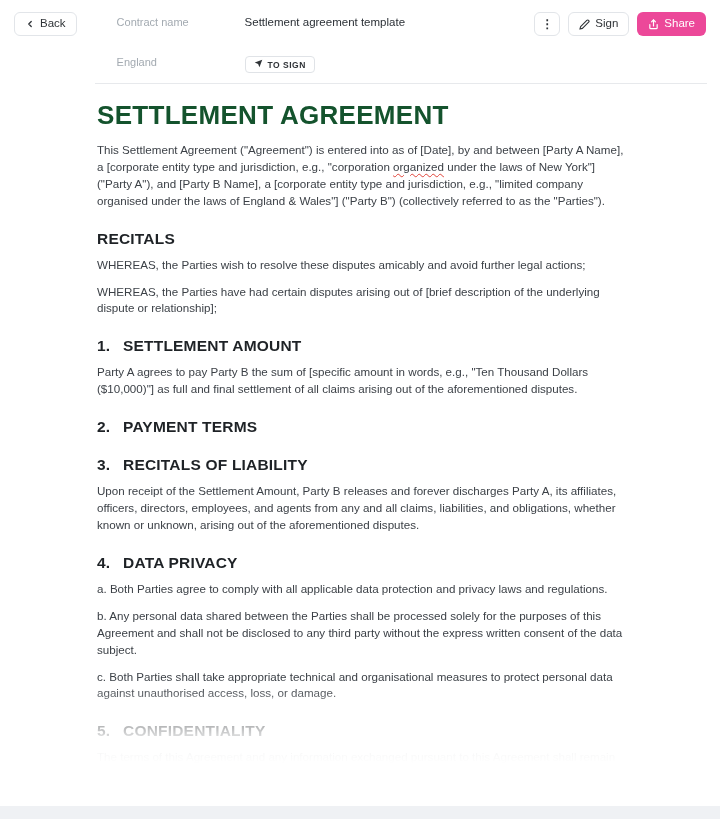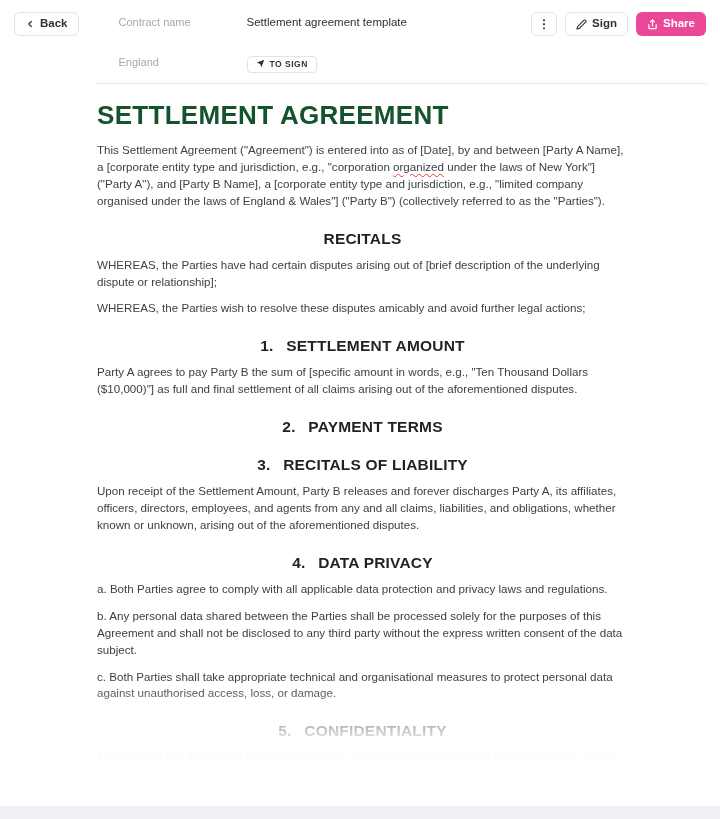--- a/index.html
+++ b/index.html
@@ -4,43 +4,43 @@
 <style>
   * { margin:0; padding:0; box-sizing:border-box; }
   html,body { width:720px; height:819px; overflow:hidden; background:#fff;
               font-family:"Liberation Sans", sans-serif; }
   .app { position:relative; width:720px; height:819px; background:#fff; overflow:hidden; }
 
   
   .topbar { display:flex; align-items:flex-start; padding:12px 14px 0 14px; }
   .btn { display:inline-flex; align-items:center; gap:5px; background:#fff;
          border:1px solid #e2e5e9; border-radius:6px; padding:4px 10px;
-         font-size:11.5px; font-weight:700; color:#2f3337; cursor:pointer;
+         font-size:11.5px; font-weight:400; color:#2f3337; cursor:pointer;
          font-family:"Liberation Sans", sans-serif; line-height:1.2;justify-content:flex-end; }
   .btn svg { display:block; }
   .btn-kebab { width:26px; justify-content:center; padding:4px 0; font-weight:700; font-size:12px; }
   .btn-share { color:#fff; border-color:transparent; }
 
   .meta { margin-left:40px; display:grid; grid-template-columns:100px auto; row-gap:10px; column-gap:0; padding-top:4px;gap:28px; }
   .meta-label { font-size:11px; color:#a3aab1; }
   .meta-value { font-size:11.5px; color:#2b3036; font-weight:400; cursor:text; }
-  .badge { display:inline-flex; gap:5px; border:1px solid #e0e3e7;
+  .badge { display:inline-flex; align-items:center; gap:5px; border:1px solid #e0e3e7;
            border-radius:4px; padding:2px 8px; font-size:8.5px; font-weight:700;
            letter-spacing:0.5px; color:#2f3337; background:#fff; width:max-content; }
 
   .actions { margin-left:auto; display:flex; align-items:center; gap:8px; }
 
   .divider { border-top:1px solid #e7e9ec; margin:10px 13px 0 95px; }
 
   
   .doc { padding:12px 92px 0 97px; }
   .doc h1 { font-size:26px; font-weight:800; letter-spacing:0.3px; color:#14532d; margin:4px 0 11px 0; }
   .para { font-size:11.6px; line-height:16.9px; color:#3c4147; margin:0 0 10px 0; }
   .misspell { text-decoration:underline wavy #e0443a; text-decoration-thickness:1px; text-underline-offset:2px; }
-  .h2 { display:flex; font-size:15.5px; font-weight:700; color:#1e2226; margin:20px 0 9px 0; letter-spacing:0.2px;justify-content:center; }
+  .h2 { display:flex; font-size:15.5px; font-weight:700; color:#1e2226; margin:20px 0 9px 0; letter-spacing:0.2px; }
   .h2 .num { width:26px; flex:0 0 auto; }
   .h2 .num:empty { display:none; }
 
   .fade-overlay { position:absolute; left:0; right:0; top:684px; height:80px; pointer-events:none;
                   background:linear-gradient(to bottom, rgba(255,255,255,0) 0%, rgba(255,255,255,0.92) 72%, #ffffff 100%); }
   .bottom-strip { position:absolute; left:0; right:0; bottom:0; height:13px; background:#eff1f4; }
 </style>
 </head>
 <body>
 
@@ -101,22 +101,22 @@
   <main class="doc">
     <h1>SETTLEMENT AGREEMENT</h1>
 
     <p class="para"><span>This Settlement Agreement ("Agreement") is entered into as of [Date], by and between [Party A Name], a [corporate entity type and jurisdiction, e.g., "corporation </span><span class="misspell">organized</span><span> under the laws of New York"] ("Party A"), and [Party B Name], a [corporate entity type and jurisdiction, e.g., "limited company organised under the laws of England &amp; Wales"] ("Party B") (collectively referred to as the "Parties").</span></p>
 
     <section>
       <h2 class="h2">
 
         <span>RECITALS</span>
       </h2>
+      <p class="para">WHEREAS, the Parties wish to resolve these disputes amicably and avoid further legal actions;</p>
       <p class="para">WHEREAS, the Parties have had certain disputes arising out of [brief description of the underlying dispute or relationship];</p>
-      <p class="para">WHEREAS, the Parties wish to resolve these disputes amicably and avoid further legal actions;</p>
     </section>
 
     <section>
       <h2 class="h2">
         <span class="num">1.</span>
         <span>SETTLEMENT AMOUNT</span>
       </h2>
       <p class="para">Party A agrees to pay Party B the sum of [specific amount in words, e.g., "Ten Thousand Dollars ($10,000)"] as full and final settlement of all claims arising out of the aforementioned disputes.</p>
     </section>
 

